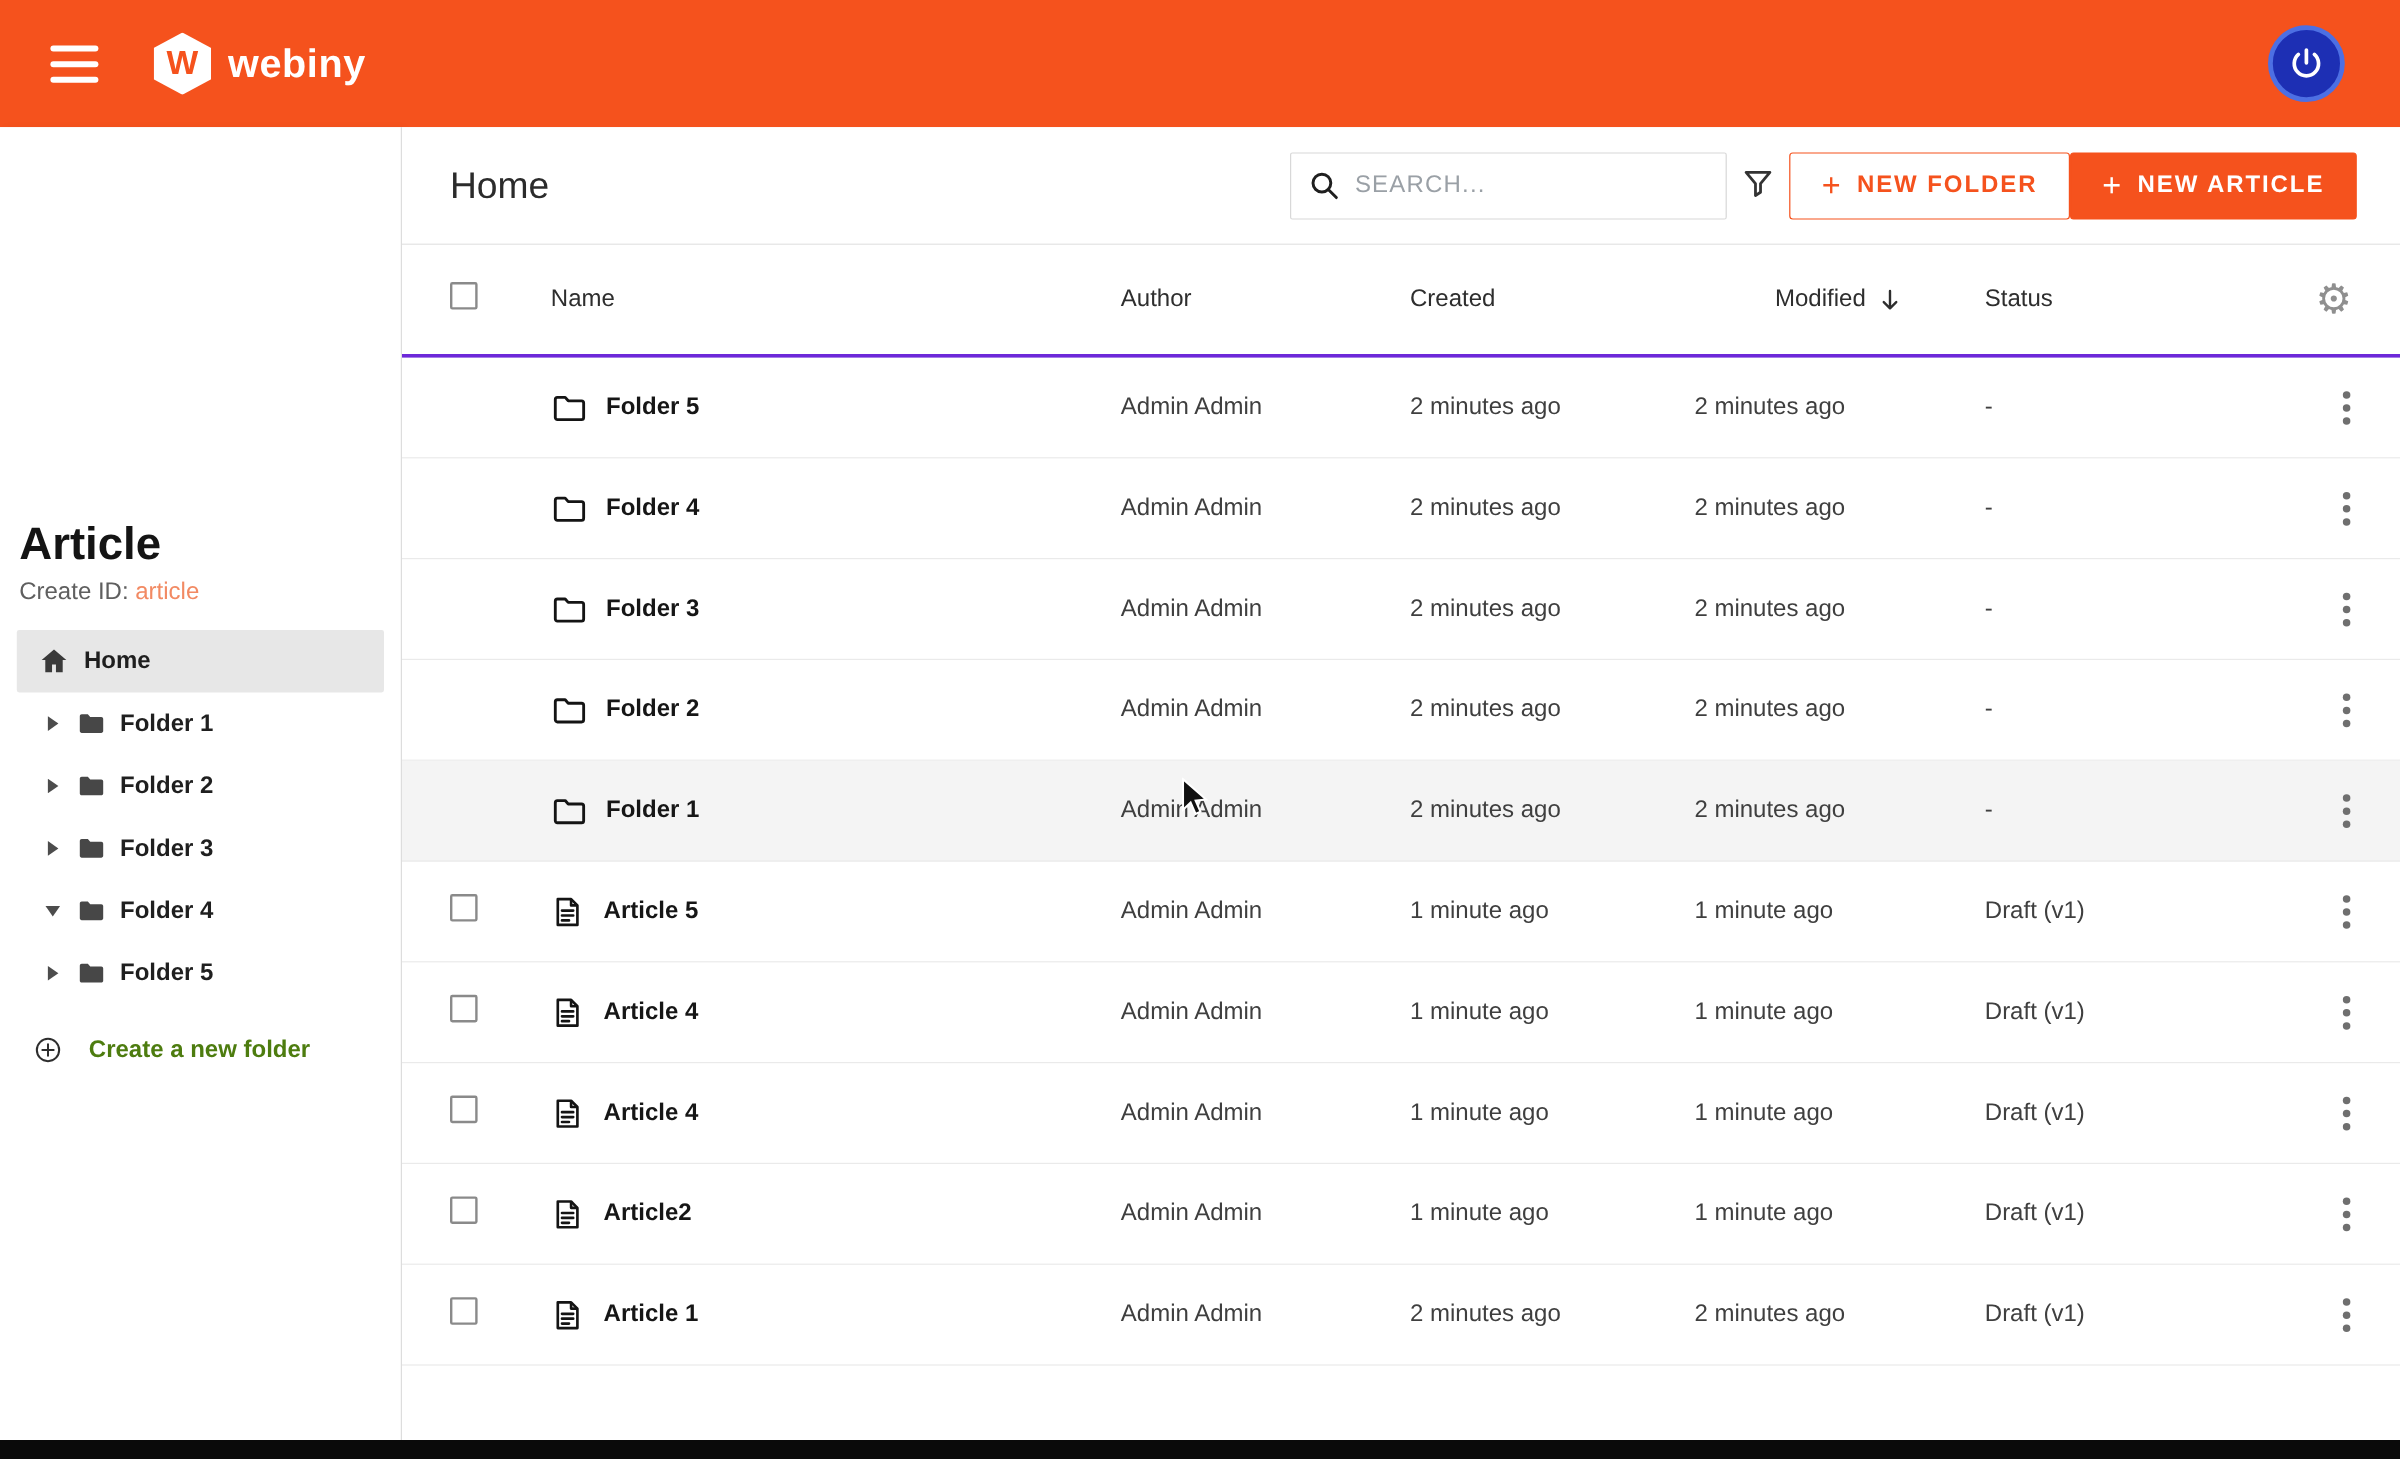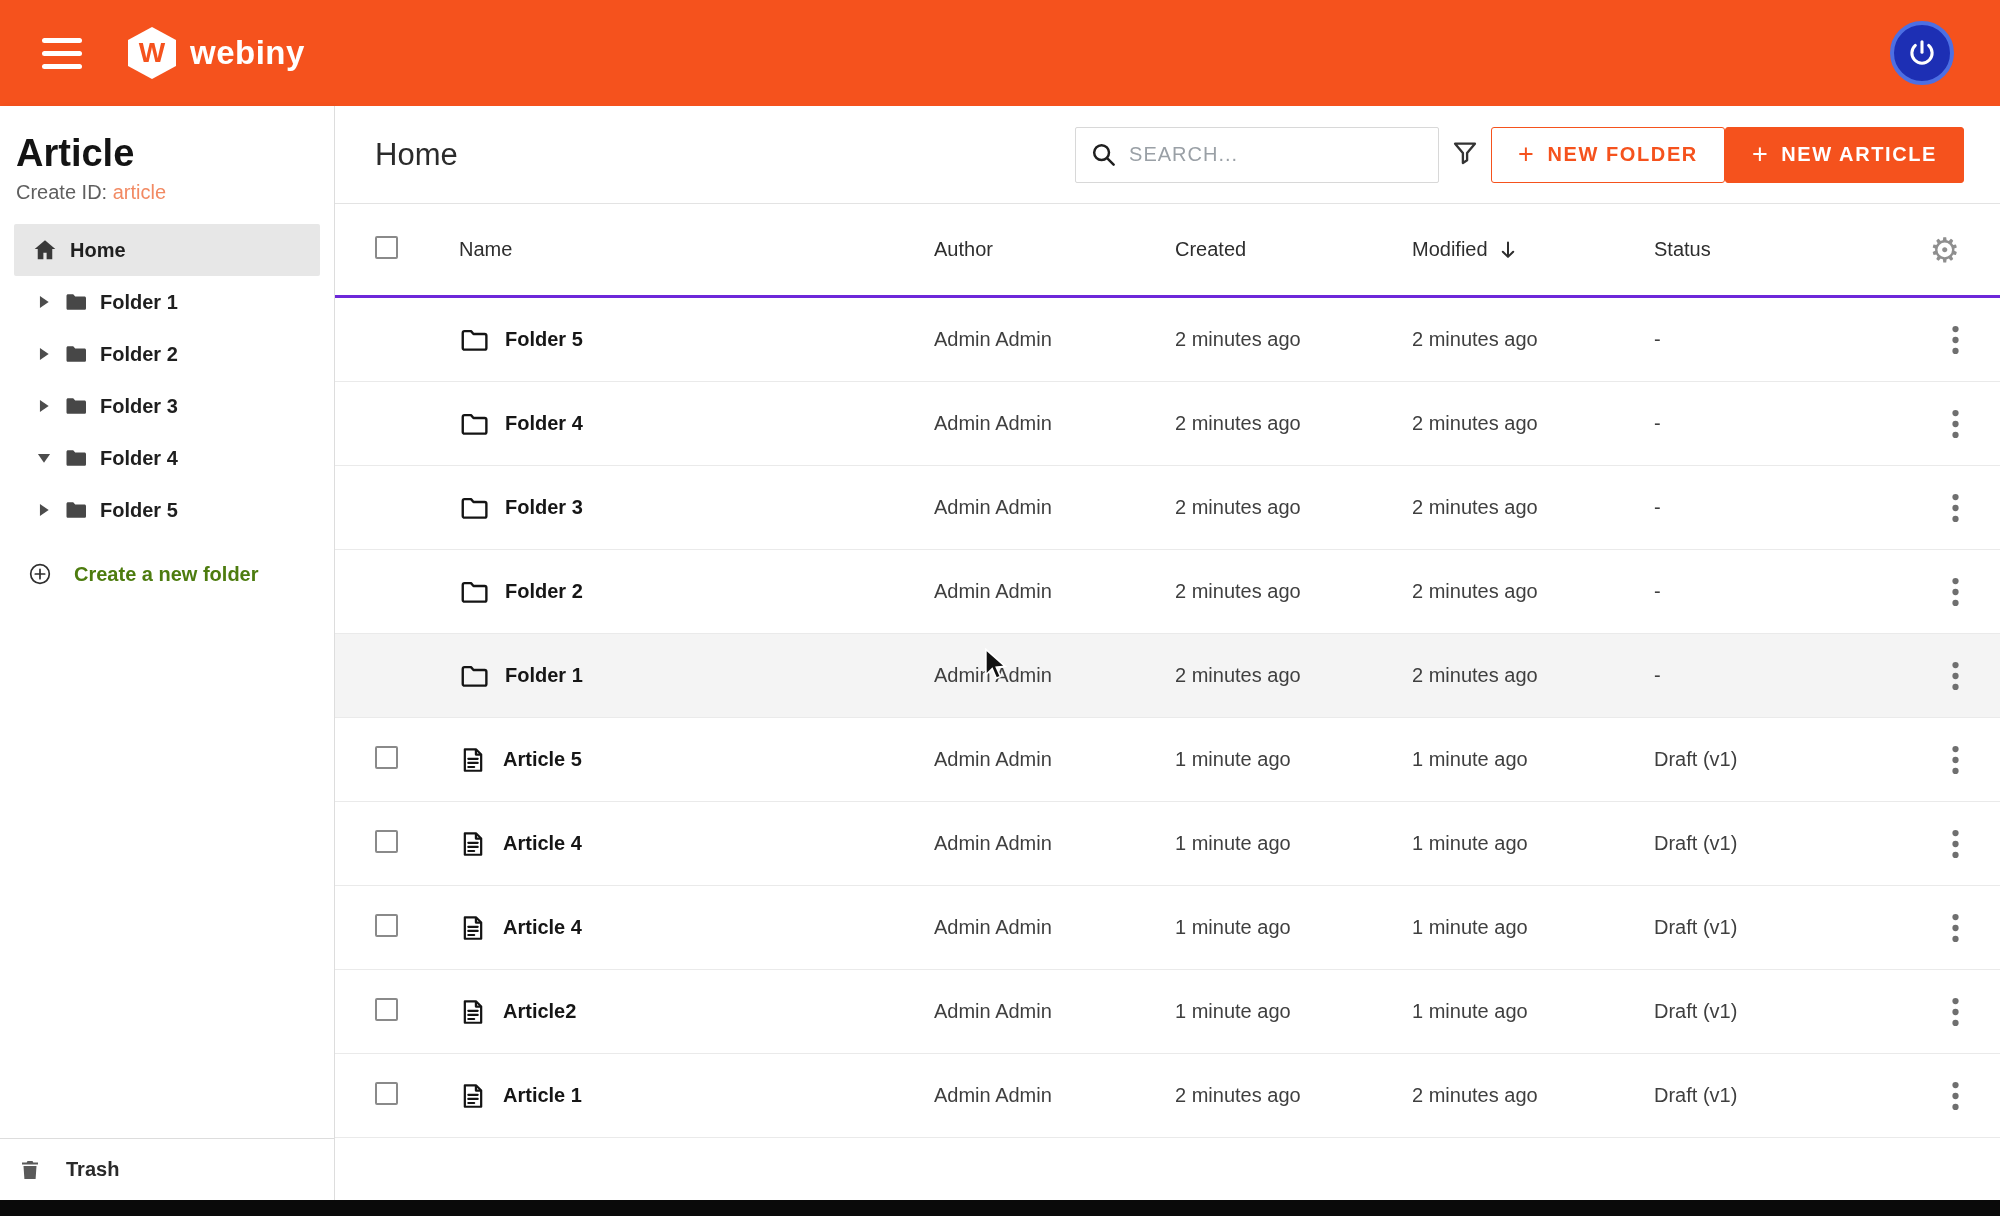--- a/index.html
+++ b/index.html
@@ -60,21 +60,21 @@
   .btn { height:56px; border-radius:3px; font-size:20px; font-weight:bold; letter-spacing:1.6px;
     padding:0 26px; display:flex; align-items:center; gap:12px; cursor:pointer; font-family:inherit; }
   .btn .plus { font-size:27px; font-weight:400; line-height:1; }
   .btn.outline { background:#fff; border:1px solid var(--accent); color:var(--accent); }
   .btn.solid { background:var(--accent); border:1px solid var(--accent); color:#fff; }
 
   
   .grid { display:grid; grid-template-columns:84px 475px 241px 237px 242px 1fr 60px;
     align-items:center; padding:0 40px; }
   .thead { height:94px; border-bottom:3px solid #6d28d9; font-size:20px; font-weight:normal; color:#2e2e2e; }
-  .th.sorted { display:flex; align-items:center; gap:8px; }
+  .th.sorted { display:flex; align-items:center; gap:8px;justify-content:center; }
   .gear { font-size:34px; color:#8f8f8f; cursor:pointer; line-height:1; }
   .cell.actions { justify-self:end; display:flex; align-items:center; }
   .checkbox { width:23px; height:23px; border:2px solid #8a8a8a; border-radius:2px; background:#fff;
     display:inline-block; cursor:pointer; }
   .row { height:84px; border-bottom:1px solid #eaeaea; font-size:20px; color:#3f3f3f; }
   .row.highlight { background:#f4f4f4; }
   .row .name { display:flex; align-items:center; gap:16px; font-weight:bold; color:#161616; cursor:pointer; }
   .row-icon { display:flex; align-items:center; }
   .dots { cursor:pointer; display:flex; align-items:center; }
   .table-footer { padding:34px 0 0 18px; font-size:19px; color:#4f4f4f; }
@@ -193,30 +193,20 @@
         </nav>
       <div class="create-folder">
         <span class="tree-icon">
           <svg viewBox="0 0 24 24" width="24" height="24" fill="none" stroke="#2e2e2e" stroke-width="1.7">
               <circle cx="12" cy="12" r="9.3"></circle>
               <path d="M12 7.3v9.4M7.3 12h9.4" stroke-linecap="round"></path>
             </svg>
         </span>
         <span>Create a new folder</span>
       </div>
-      <div class="sidebar-footer">
-        <div class="trash">
-          <span class="tree-icon">
-            <svg viewBox="0 0 24 24" width="24" height="24" fill="#5a5a5a">
-                <path d="M9.5 3h5l.8 1.5H20v2H4v-2h4.7zM5.5 8h13l-.9 13H6.4z"></path>
-              </svg>
-          </span>
-          <span>Trash</span>
-        </div>
-      </div>
     </aside>
 
     <main>
 
       <div class="toolbar">
         <h2>Home</h2>
         <div class="controls">
           <div class="searchbox">
             <span class="row-icon">
               <svg viewBox="0 0 24 24" width="27" height="27" fill="none" stroke="#1f1f1f" stroke-width="2.2" stroke-linecap="round">

